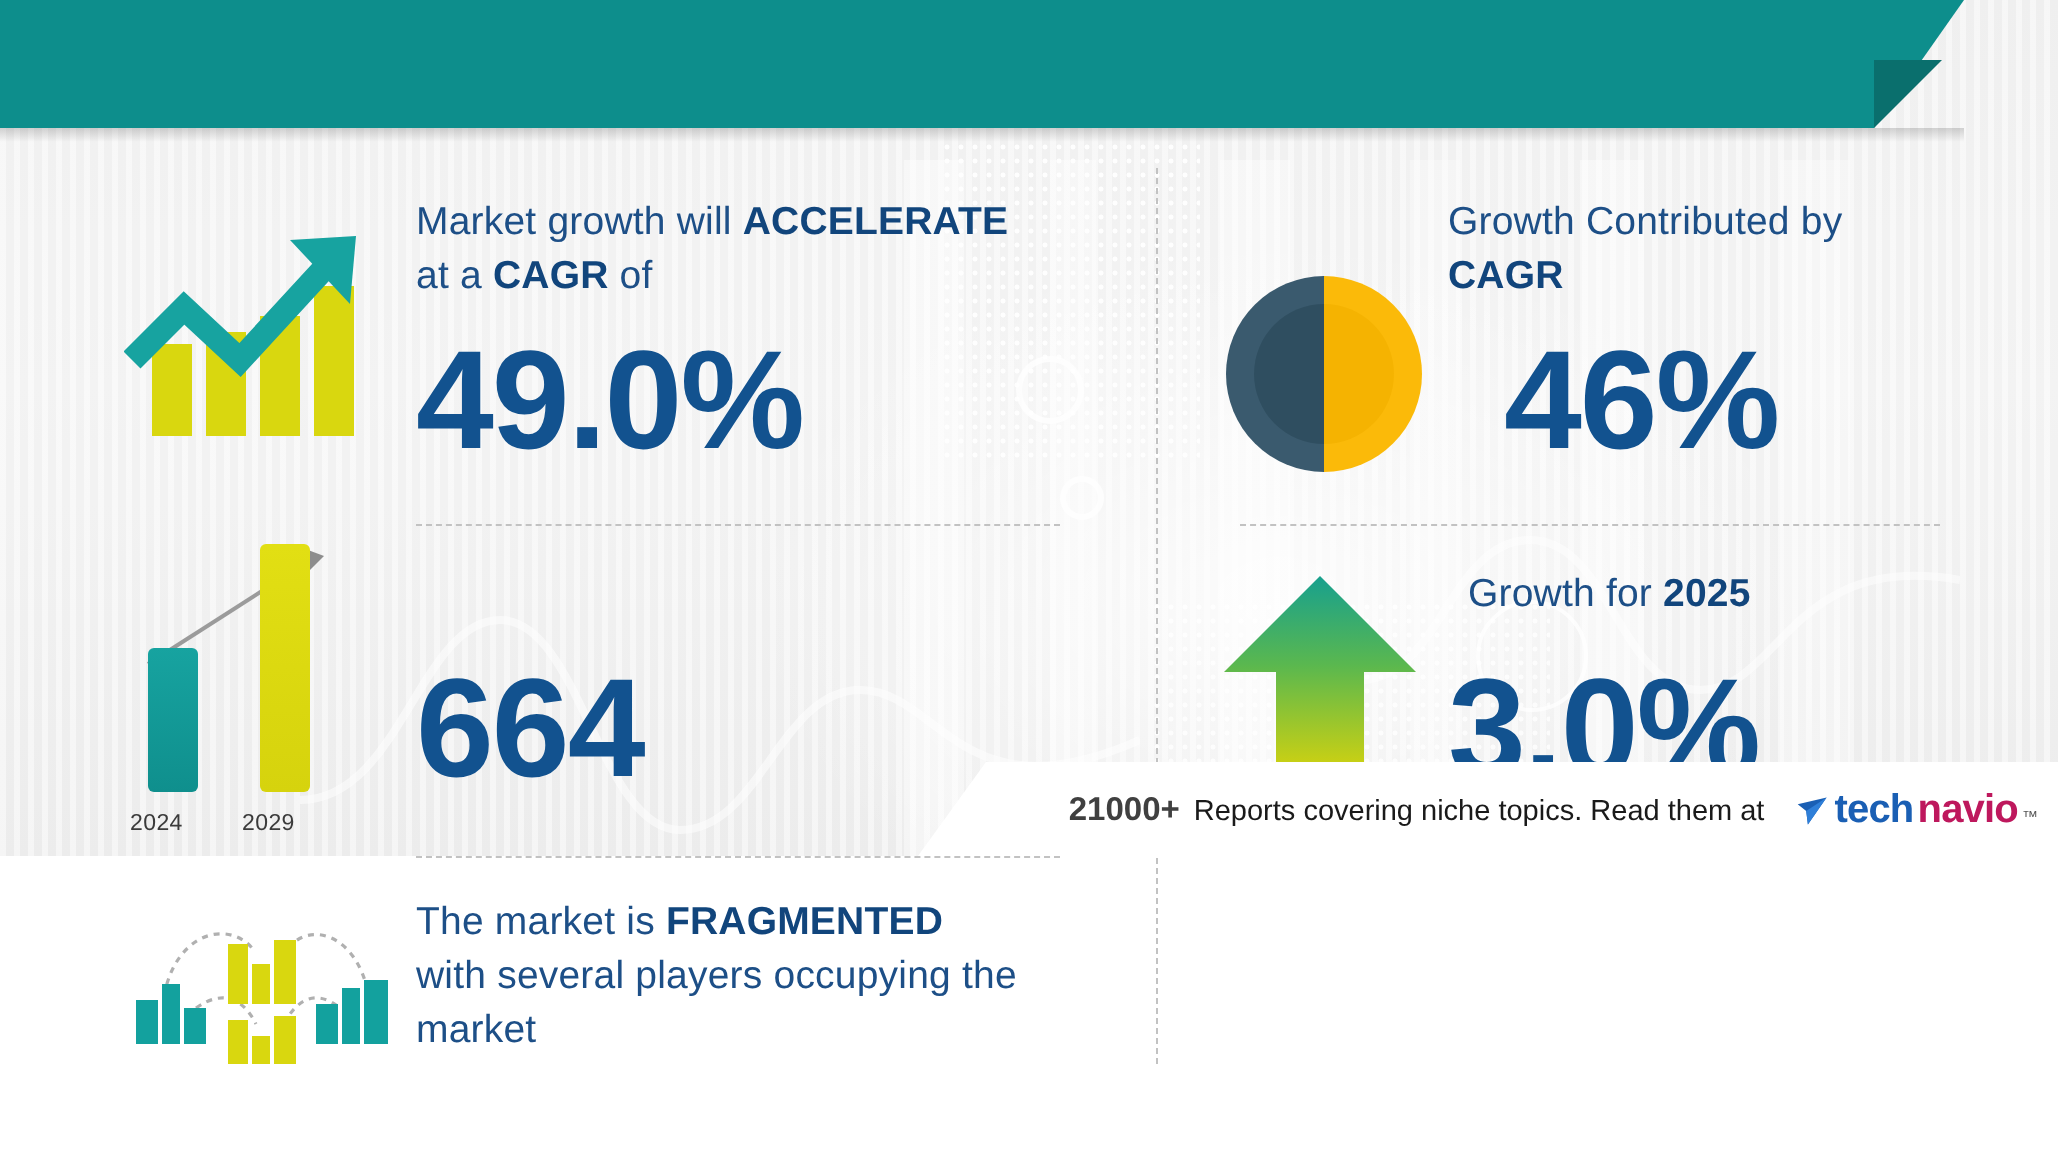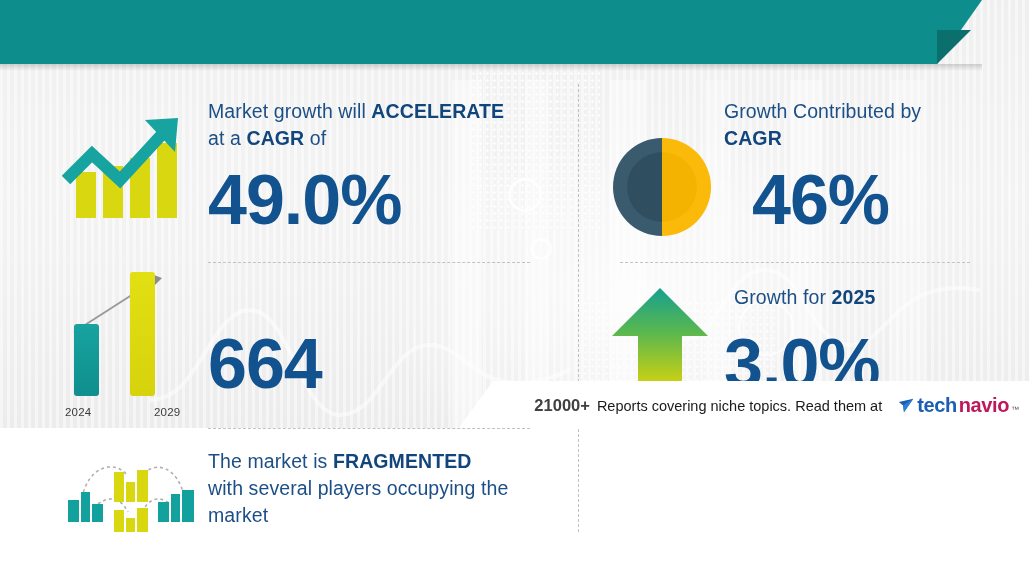--- a/index.html
+++ b/index.html
@@ -137,21 +137,21 @@
   }
   .bar-2024 { left: 14px; width: 25px; height: 72px; background: linear-gradient(180deg,#17a3a0,#0f8f8d); }
   .bar-2029 { left: 70px; width: 25px; height: 124px; background: linear-gradient(180deg,#e2df13,#d6d30d); }
   .bar-lbl {
     position: absolute; bottom: 2px;
     font-size: 11.5px; color: #3b3b3b;
     font-family: "Liberation Sans", sans-serif;
     letter-spacing: .2px;
   }
   .bar-lbl-2024 { left: 5px; }
-  .bar-lbl-2029 { left: 61px; margin-left: 33px; }
+  .bar-lbl-2029 { left: 61px; }
 
   
   .ic3 { position: absolute; left: 58px; top: 448px; width: 146px; height: 88px; z-index: 8; }
 
   
   .donut {
     position: absolute; left: 613px; top: 138px;
     width: 98px; height: 98px; border-radius: 50%;
     background: linear-gradient(90deg, #3a5a6e 0 50%, #fbba09 50% 100%);
     z-index: 8;

